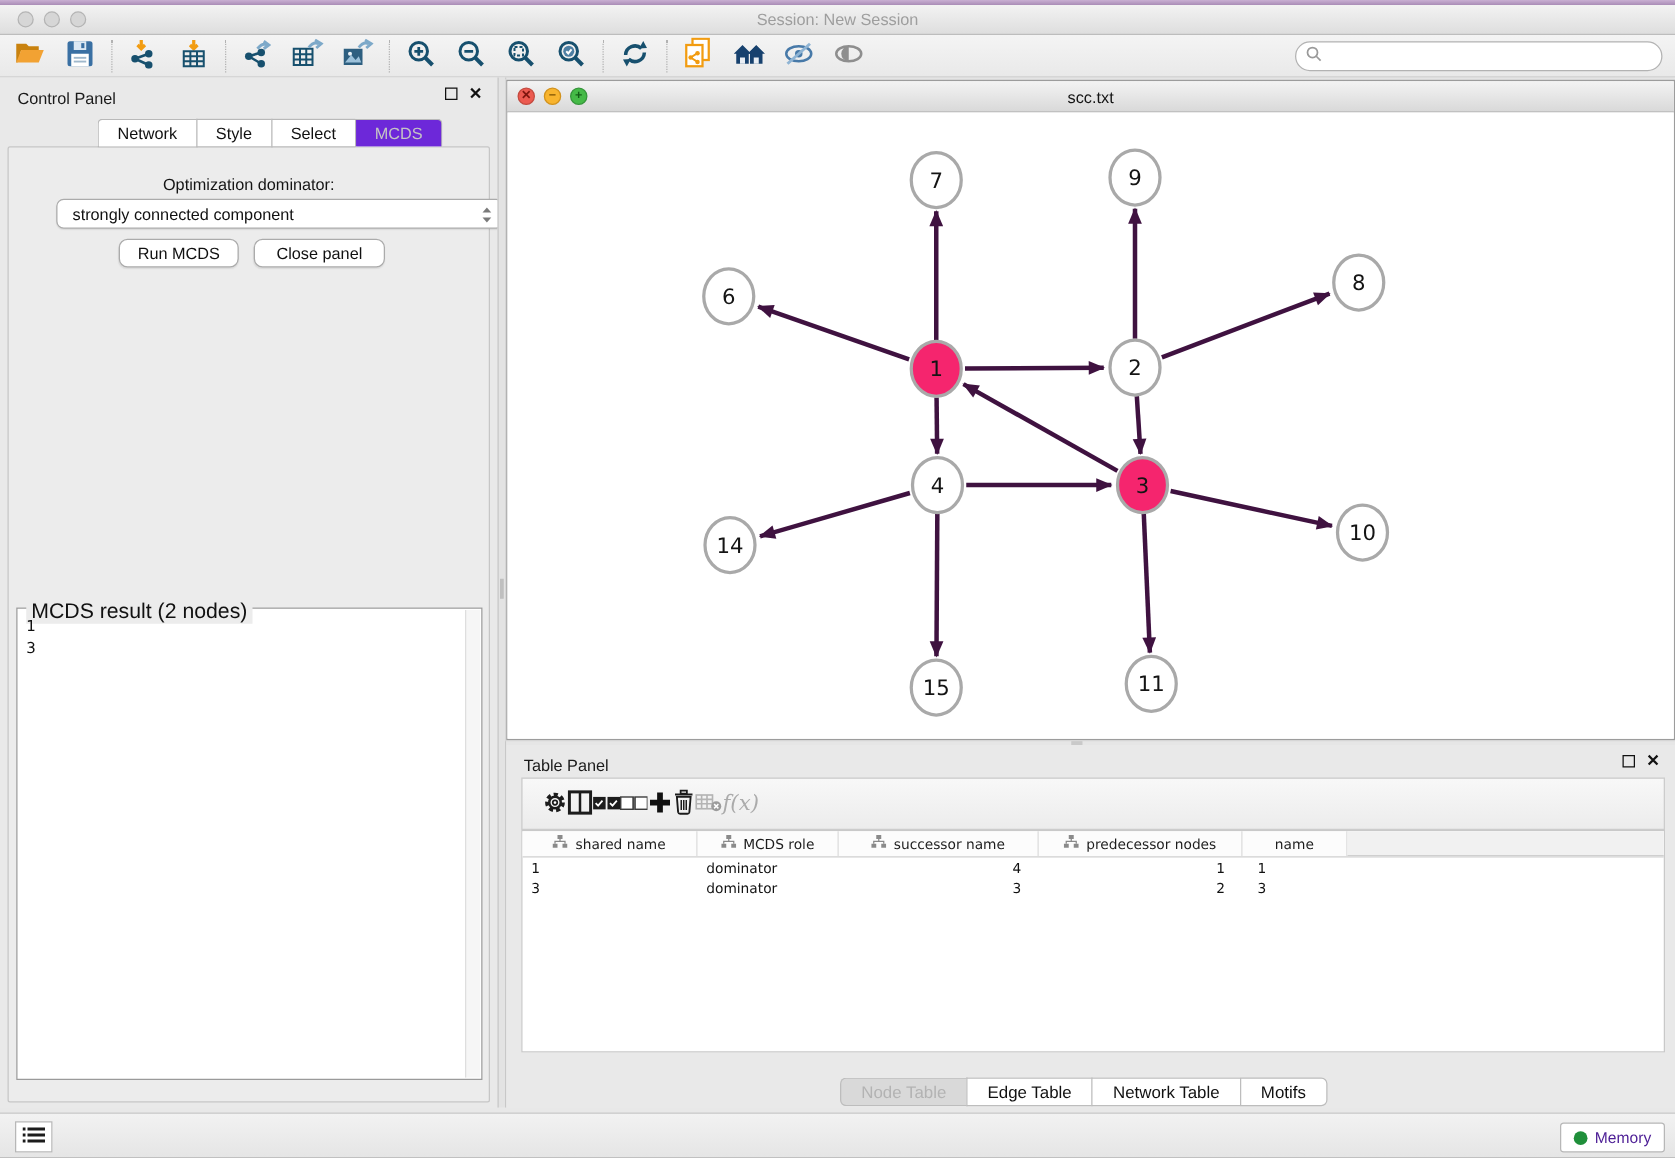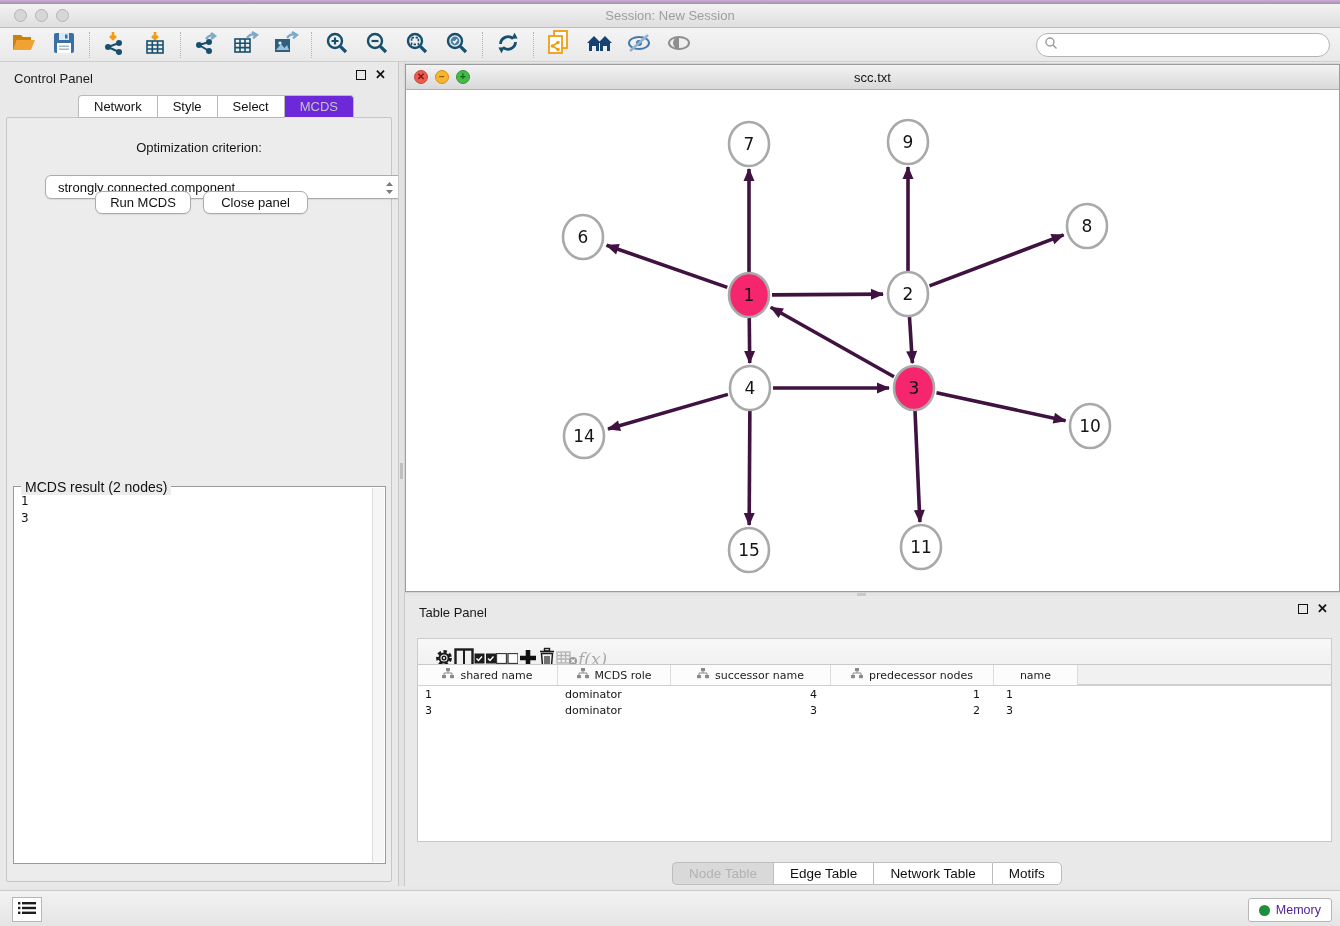--- a/index.html
+++ b/index.html
@@ -45,32 +45,32 @@
   .cp-tab { height:23px; padding:0 15px; background:#fff; border:1px solid #b9b9b9; border-right:none;
     font-size:13px; color:#111; display:flex; align-items:center; }
   .cp-tab:first-child { border-radius:4px 0 0 0; }
   .cp-tab.sel { background:#6d28d9; color:#c4c4c4; border-right:1px solid #b9b9b9;
     border-radius:0 4px 0 0; border-bottom:1px solid #e7e7e7; }
   .cp-body { position:absolute; left:6px; top:55px; width:386px; height:765px;
     background:#ececec; border:1px solid #c6c6c6; border-radius:2px; }
   .opt-label { position:absolute; top:22px; width:100%; text-align:center; font-size:13px; color:#141414; }
   .combo { position:absolute; left:38px; top:41px; width:358px; height:24px; background:#fff;
     border:1px solid #ababab; border-radius:6px; display:flex; align-items:center;
-    padding:0 26px 0 12px; font-size:13px; color:#111; box-shadow:0 1px 1px rgba(0,0,0,.08);margin-top:16px; }
+    padding:0 26px 0 12px; font-size:13px; color:#111; box-shadow:0 1px 1px rgba(0,0,0,.08); }
   .combo .stepper { position:absolute; right:7px; top:3px; }
   .btn { position:absolute; height:23px; background:#fff; border:1px solid #ababab; border-radius:7px;
     font-size:13px; color:#111; font-family:"Liberation Sans",sans-serif;
     display:flex; align-items:center; justify-content:center; box-shadow:0 1px 1px rgba(0,0,0,.08); }
   .btn-run { left:88px; top:73px; width:96px; }
   .btn-close { left:196px; top:73px; width:105px; }
 
   .result-box { position:absolute; left:6px; top:368px; width:373px; height:378px;
     border:1px solid #9a9a9a; background:#fff; }
   .result-legend { position:absolute; left:7px; top:-8px; background:#ececec; padding:0 4px;
-    font-size:14px; color:#111; }
+    font-size:17px; color:#111; }
   .result-lines { position:absolute; left:0; top:2px; right:14px; bottom:0; padding:4px 0 0 7px;
     font-size:12px; color:#111; line-height:16.5px; font-family:"DejaVu Sans",sans-serif; }
   .result-scroll { position:absolute; right:1px; top:1px; bottom:1px; width:12px;
     background:#f6f6f6; border-left:1px solid #dedede; }
 
   
   .v-splitter { position:absolute; left:398px; top:62px; width:7px; height:824px;
     background:#e3e3e3; border-left:1px solid #c8c8c8; border-right:1px solid #c8c8c8; }
   .v-handle { position:absolute; left:1px; top:401px; width:3px; height:16px; background:#bfbfbf; }
   .h-splitter { position:absolute; left:405px; top:592px; width:935px; height:4px; background:#e6e6e6; }
@@ -87,21 +87,21 @@
     justify-content:center; font-size:10px; font-weight:bold; line-height:1; }
   .nc-close { background:#ec5a50; border:1px solid #c44a3f; color:#7e150e; }
   .nc-min   { background:#f8b42e; border:1px solid #d2921c; color:#8a5c06; }
   .nc-zoom  { background:#45ba47; border:1px solid #35953a; color:#145f17; }
   .net-canvas { position:absolute; left:0; top:25px; right:0; bottom:0; background:#fff; }
 
   
   .table-panel { position:absolute; left:405px; top:596px; width:935px; height:290px; background:#e9e9e9; }
   .tp-toolbar { position:absolute; left:12px; top:26px; width:915px; height:42px;
     background:linear-gradient(#f8f8f8,#ececec); border:1px solid #cccccc;
-    display:flex; align-items:center; padding-left:16px;margin-top:16px; }
+    display:flex; align-items:center; padding-left:16px; }
   .tp-tool { background:none; border:none; padding:0; display:flex; align-items:center; justify-content:center; }
   .fx { font-family:"DejaVu Serif",serif; font-style:italic; font-size:17px; color:#ababab; }
 
   .tp-table { position:absolute; left:12px; top:68px; width:915px; height:178px;
     background:#fff; border:1px solid #c9c9c9; font-family:"DejaVu Sans",sans-serif; }
   .t-head { display:flex; height:21px; background:#fcfcfc; border-bottom:1px solid #cfcfcf; }
   .t-hcell { display:flex; align-items:center; justify-content:center; gap:6px;
     border-right:1px solid #dcdcdc; font-size:11px; color:#1c1c1c; }
   .t-hfill { flex:1; background:#f1f1f1; border-bottom:1px solid #cfcfcf; }
   .c0{width:140px}.c1{width:113px}.c2{width:160px}.c3{width:163px}.c4{width:84px}
@@ -328,21 +328,21 @@
         <span class="close-x">✕</span>
       </span>
     </div>
     <div class="cp-tabs">
       <span class="cp-tab">Network</span>
       <span class="cp-tab">Style</span>
       <span class="cp-tab">Select</span>
       <span class="cp-tab sel">MCDS</span>
     </div>
     <div class="cp-body">
-      <div class="opt-label">Optimization criterion:</div>
+      <div class="opt-label">Optimization dominator:</div>
       <div class="combo">
         <span>strongly connected component</span>
         <span class="stepper">
           <svg width="11" height="18" viewBox="0 0 11 18">
               <path d="M2 7l3.5-4L9 7z" fill="#7a7a7a"></path>
               <path d="M2 11l3.5 4L9 11z" fill="#7a7a7a"></path>
             </svg>
         </span>
       </div>
       <button class="btn btn-run">Run MCDS</button>

